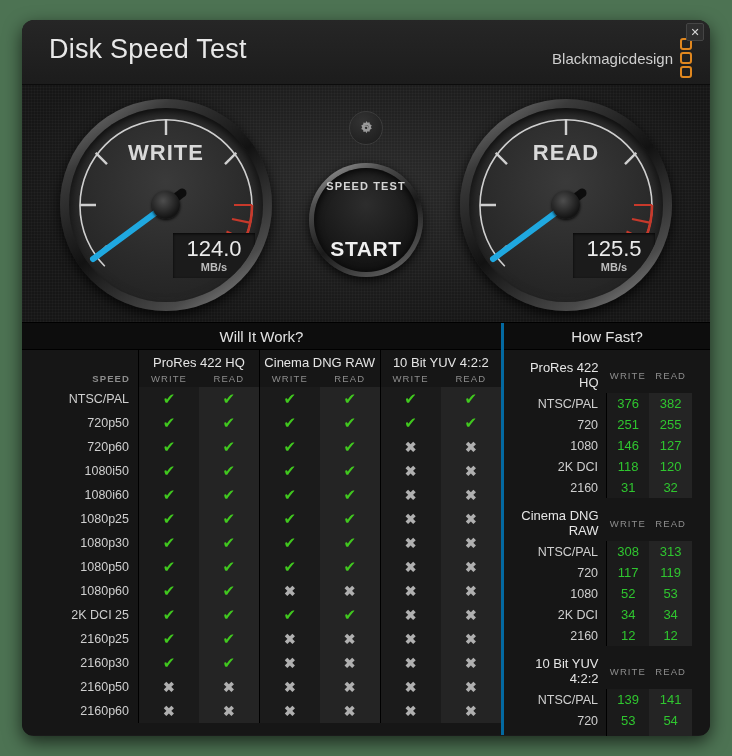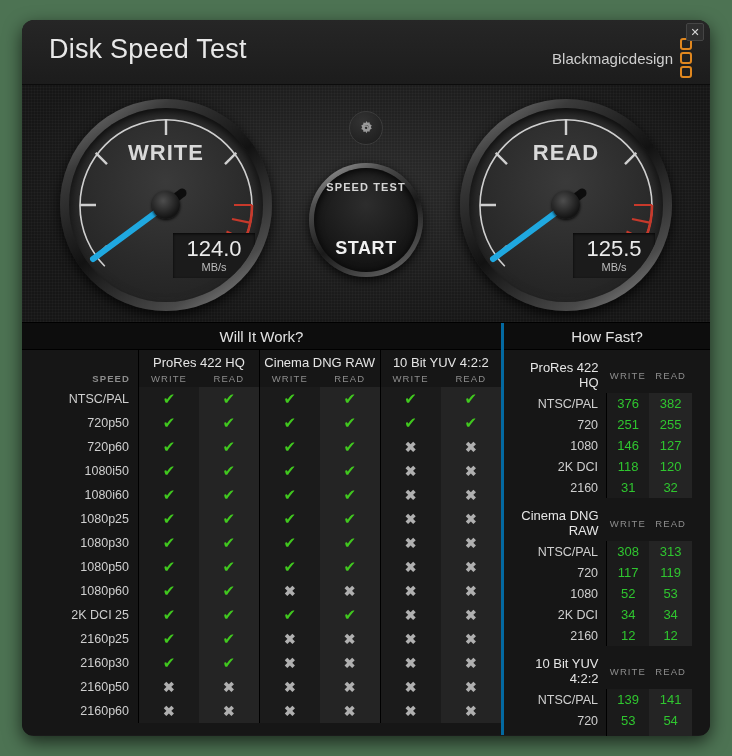--- a/index.html
+++ b/index.html
@@ -131,21 +131,21 @@
     transform: translateX(-50%);
     width: 82px;
     background: #1b1b1b;
     text-align: center;
     padding: 4px 0 5px;
     z-index: 5;
     box-shadow: inset 0 1px 3px rgba(0,0,0,.8);
     margin-left: 48px;
   }
   .readout-value { font-size: 22px; color: #eaeaea; line-height: 1.05; }
-  .readout-unit  { font-size: 11px; color: #bdbdbd; margin-top: 1px; }
+  .readout-unit  { font-size: 11px; color: #bdbdbd; margin-top: 1px; font-weight: bold; }
 
   
   #gear-btn {
     position: absolute;
     left: 50%; top: 26px;
     margin-left: -17px;
     width: 34px; height: 34px;
     border-radius: 50%;
     background: radial-gradient(circle at 40% 30%, #333, #1b1b1b);
     border: 1px solid #3c3c3c;
@@ -168,21 +168,21 @@
   #start-inner {
     width: 100%; height: 100%;
     border-radius: 50%;
     background: radial-gradient(circle at 50% 35%, #2d2d2d, #111 80%);
     display: flex; flex-direction: column;
     align-items: center; justify-content: center;
     box-shadow: inset 0 2px 8px rgba(0,0,0,.9);
     gap: 36px;
   }
   #start-small { font-size: 11px; font-weight: bold; color: #d5d5d5; letter-spacing: 1.1px; }
-  #start-big   { font-size: 18px; font-weight: bold; color: #f0f0f0; letter-spacing: 0.6px; margin-top: 9px; }
+  #start-big   { font-size: 21px; font-weight: bold; color: #f0f0f0; letter-spacing: 0.6px; margin-top: 9px; }
 
   
   #lower { position: relative; display: flex; height: 412px; background: #161616; }
   #left-pane  { width: 482px; position: relative; border-right: 3px solid #0369a1; }
   #right-pane { flex: 1; position: relative; }
 
   .section-head {
     height: 27px;
     background: #0d0d0d;
     color: #e2e2e2;

